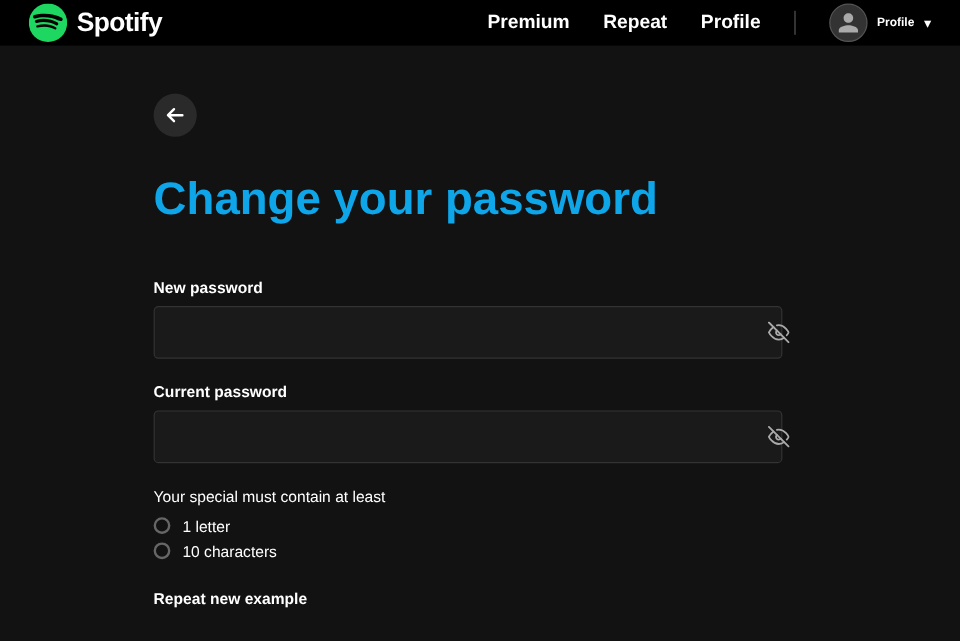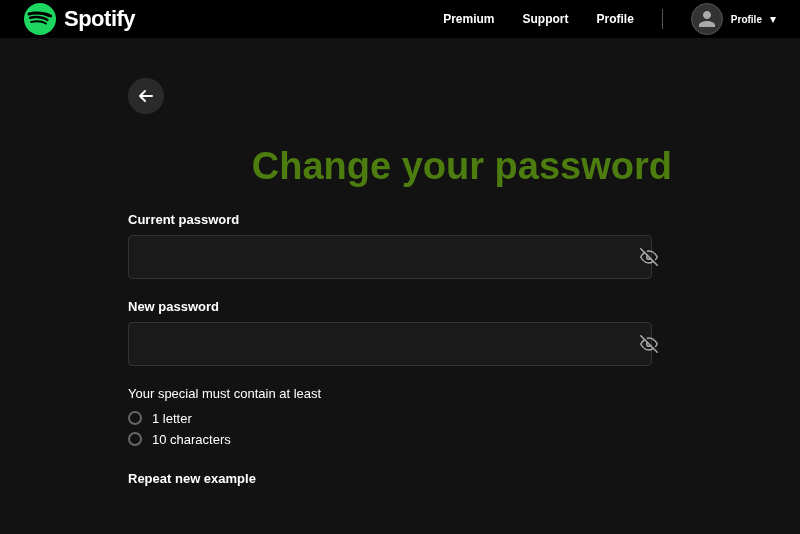--- a/index.html
+++ b/index.html
@@ -52,21 +52,21 @@
     }
 
     .nav-right {
       display: flex;
       align-items: center;
       gap: 28px;
     }
 
     .nav-link {
       color: #ffffff;
-      font-size: 12px;
+      font-size: 16px;
       font-weight: 700;
       text-decoration: none;
       cursor: pointer;
     }
 
     .nav-divider {
       width: 1px;
       height: 20px;
       background-color: #555;
     }
@@ -126,24 +126,23 @@
 
     .back-button svg {
       width: 16px;
       height: 16px;
       fill: #ffffff;
     }
 
     .page-title {
       font-size: 38px;
       font-weight: 900;
-      color: #4d7c0f;
-      margin-bottom: 24px;
+      color: #0ea5e9;
+      margin-bottom: 44px;
       line-height: 1.1;
-      text-align: right;
     }
 
     
     .form-group {
       margin-bottom: 20px;
     }
 
     .form-label {
       display: block;
       font-size: 13px;
@@ -226,21 +225,21 @@
     <div class="spotify-logo">
       <svg class="spotify-logo-icon" viewBox="0 0 32 32" xmlns="http://www.w3.org/2000/svg">
         <circle cx="16" cy="16" r="16" fill="#1ed760"></circle>
         <path d="M22.9 21.1c-.3.5-.9.6-1.4.3-3.8-2.3-8.5-2.8-14.1-1.5-.5.1-1.1-.2-1.2-.7-.1-.5.2-1.1.7-1.2 6.1-1.4 11.4-.8 15.6 1.7.5.3.6.9.4 1.4zm1.5-3.5c-.4.6-1.1.8-1.7.4-4.3-2.6-10.9-3.4-16-1.9-.7.2-1.4-.2-1.6-.9-.2-.7.2-1.4.9-1.6 5.8-1.8 13.1-.9 18 2.2.6.4.7 1.2.4 1.8zm.1-3.6C19 11.1 10.8 10.8 5.4 12.4c-.8.2-1.6-.2-1.8-1s.2-1.6 1-1.8c6.2-1.9 16.5-1.5 22.9 2.1.7.4 1 1.4.5 2.1-.4.7-1.3 1-2 .5z" fill="#000"></path>
       </svg>
       <span class="spotify-logo-text">Spotify</span>
     </div>
   </div>
   <div class="nav-right">
     <a class="nav-link">Premium</a>
-    <a class="nav-link">Support</a>
+    <a class="nav-link">Repeat</a>
     <a class="nav-link">Profile</a>
     <div class="nav-divider"></div>
     <div class="nav-profile">
       <div class="profile-avatar">
         <svg viewBox="0 0 24 24" xmlns="http://www.w3.org/2000/svg">
           <path d="M12 12c2.7 0 4.8-2.1 4.8-4.8S14.7 2.4 12 2.4 7.2 4.5 7.2 7.2 9.3 12 12 12zm0 2.4c-3.2 0-9.6 1.6-9.6 4.8v2.4h19.2v-2.4c0-3.2-6.4-4.8-9.6-4.8z"></path>
         </svg>
       </div>
       <span class="profile-label">Profile</span>
       <span class="chevron-down">▾</span>
@@ -252,45 +251,45 @@
 
   <button class="back-button" aria-label="Go back">
     <svg viewBox="0 0 16 16" xmlns="http://www.w3.org/2000/svg">
       <path d="M14 8H2M2 8l5-5M2 8l5 5" stroke="#fff" stroke-width="2" stroke-linecap="round" stroke-linejoin="round" fill="none"></path>
     </svg>
   </button>
 
   <h1 class="page-title">Change your password</h1>
 
   <div class="form-group">
+    <label class="form-label">New password</label>
+    <div class="input-wrapper">
+      <input class="form-input" type="password" placeholder="" style="">
+      <span class="eye-icon">
+        <svg viewBox="0 0 24 24" xmlns="http://www.w3.org/2000/svg">
+          <path d="M17.94 17.94A10.07 10.07 0 0 1 12 20c-7 0-11-8-11-8a18.45 18.45 0 0 1 5.06-5.94M9.9 4.24A9.12 9.12 0 0 1 12 4c7 0 11 8 11 8a18.5 18.5 0 0 1-2.16 3.19m-6.72-1.07a3 3 0 1 1-4.24-4.24" stroke="#aaa" stroke-width="2" stroke-linecap="round" stroke-linejoin="round" fill="none"></path>
+          <line x1="1" y1="1" x2="23" y2="23" stroke="#aaa" stroke-width="2" stroke-linecap="round"></line>
+        </svg>
+      </span>
+    </div>
+  </div>
+
+  <div class="form-group">
     <label class="form-label">Current password</label>
     <div class="input-wrapper">
       <input class="form-input" type="password" placeholder="" style="">
       <span class="eye-icon">
         <svg viewBox="0 0 24 24" xmlns="http://www.w3.org/2000/svg">
           <path d="M17.94 17.94A10.07 10.07 0 0 1 12 20c-7 0-11-8-11-8a18.45 18.45 0 0 1 5.06-5.94M9.9 4.24A9.12 9.12 0 0 1 12 4c7 0 11 8 11 8a18.5 18.5 0 0 1-2.16 3.19m-6.72-1.07a3 3 0 1 1-4.24-4.24" stroke="#aaa" stroke-width="2" stroke-linecap="round" stroke-linejoin="round" fill="none"></path>
           <line x1="1" y1="1" x2="23" y2="23" stroke="#aaa" stroke-width="2" stroke-linecap="round"></line>
         </svg>
       </span>
     </div>
   </div>
 
-  <div class="form-group">
-    <label class="form-label">New password</label>
-    <div class="input-wrapper">
-      <input class="form-input" type="password" placeholder="" style="">
-      <span class="eye-icon">
-        <svg viewBox="0 0 24 24" xmlns="http://www.w3.org/2000/svg">
-          <path d="M17.94 17.94A10.07 10.07 0 0 1 12 20c-7 0-11-8-11-8a18.45 18.45 0 0 1 5.06-5.94M9.9 4.24A9.12 9.12 0 0 1 12 4c7 0 11 8 11 8a18.5 18.5 0 0 1-2.16 3.19m-6.72-1.07a3 3 0 1 1-4.24-4.24" stroke="#aaa" stroke-width="2" stroke-linecap="round" stroke-linejoin="round" fill="none"></path>
-          <line x1="1" y1="1" x2="23" y2="23" stroke="#aaa" stroke-width="2" stroke-linecap="round"></line>
-        </svg>
-      </span>
-    </div>
-  </div>
-
   <div class="requirements">
     <div class="requirements-title">Your special must contain at least</div>
     <div class="requirement-item">
       <div class="req-radio"></div>
       <span class="req-text">1 letter</span>
     </div>
     <div class="requirement-item">
       <div class="req-radio"></div>
       <span class="req-text">10 characters</span>
     </div>

